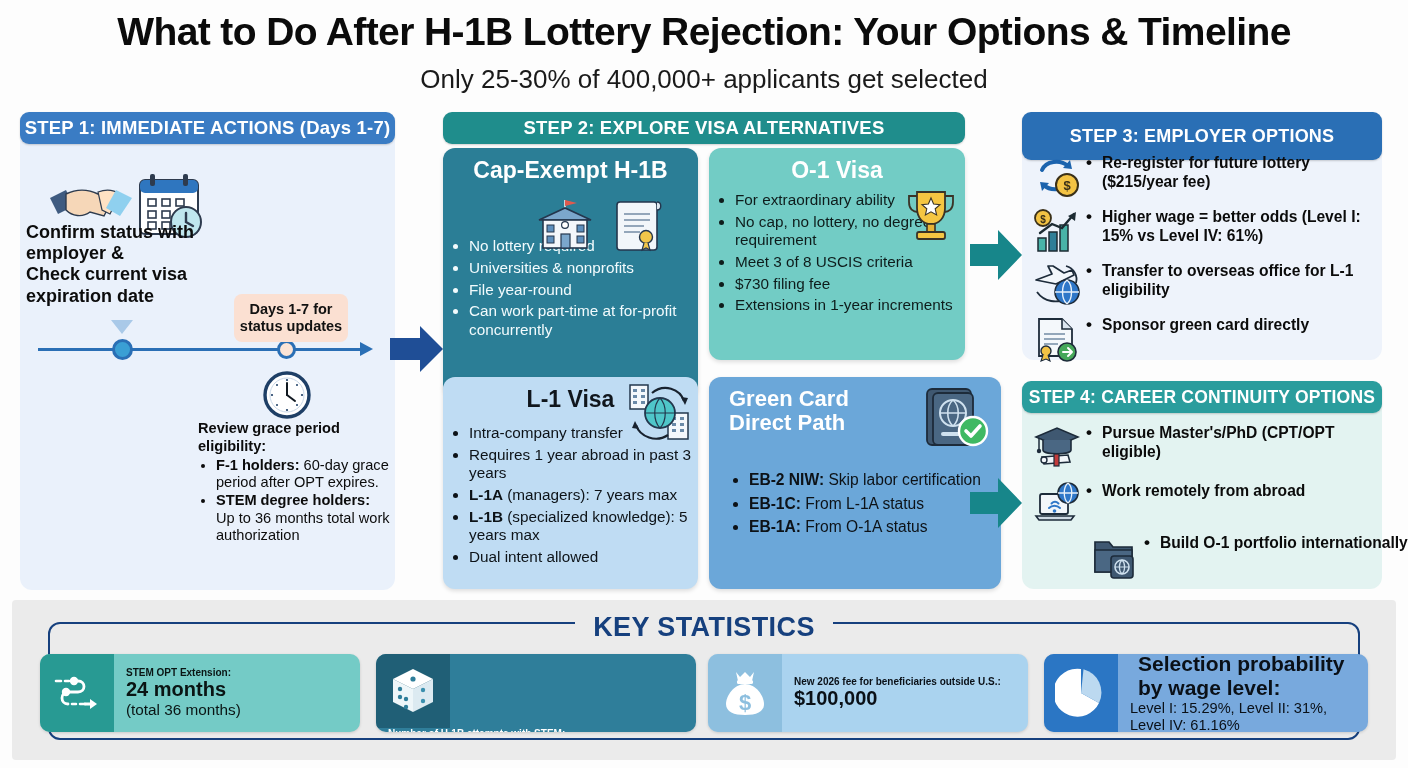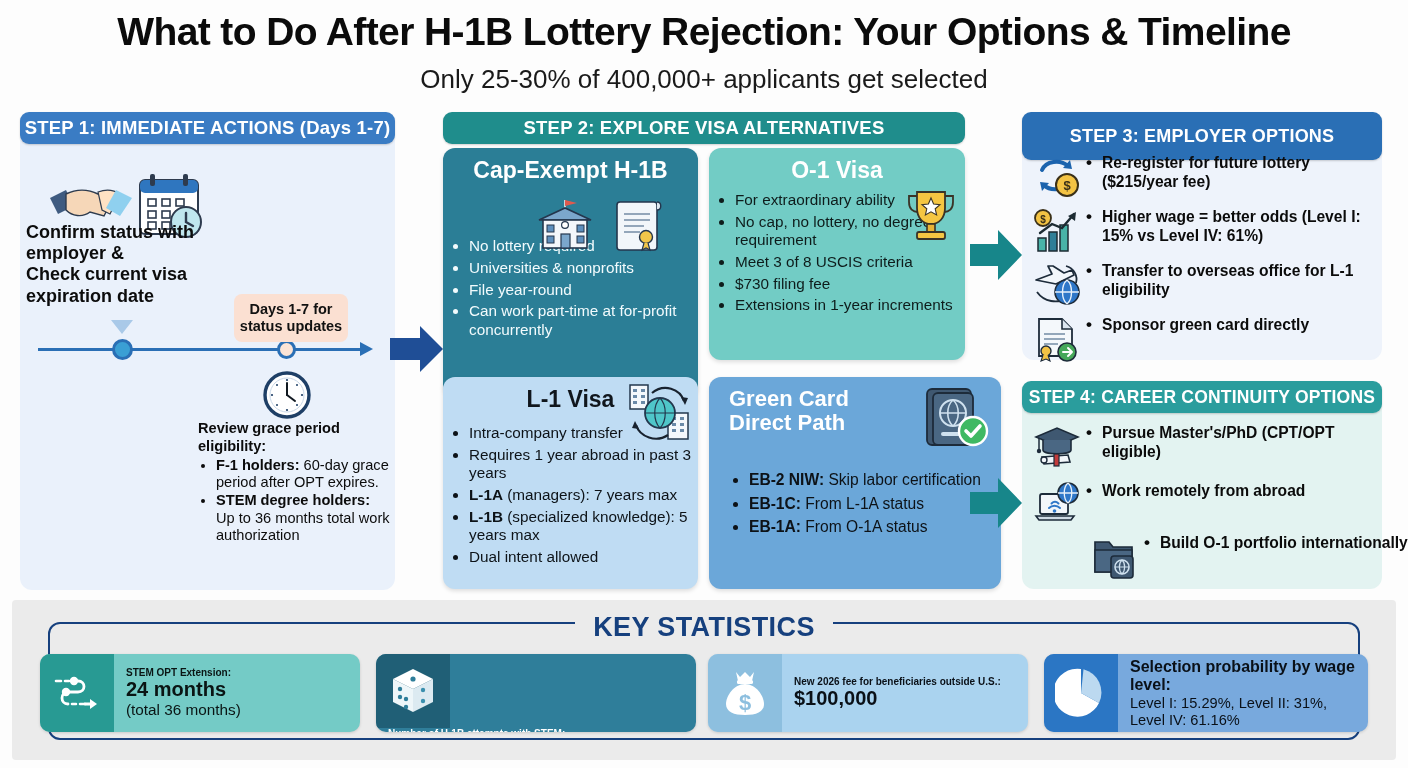--- a/index.html
+++ b/index.html
@@ -141,21 +141,21 @@
   .stat .tx .l3 { font-size:15.3px; line-height:1.16; }
 
   #stat1 { left:40px; width:320px; background:#74cbc6; color:#0a1514; }
   #stat1 .ic { background:#289a93; }
   #stat2 { left:376px; width:320px; background:#2f7e9a; color:#ffffff;flex-direction:column; }
   #stat2 .ic { background:#205f76; }
   #stat3 { left:708px; width:320px; background:#aad3ef; color:#0a1017; }
   #stat3 .ic { background:#8dbfdf; }
   #stat4 { left:1044px; width:324px; background:#78a9dd; color:#0a1017; }
   #stat4 .ic { background:#2b76c4; }
-  #stat4 .tx .l1 { font-size:16px; }
+  #stat4 .tx .l1 { font-size:21px;margin-left:8px; }
   #stat4 .tx .l3 { font-size:14.6px; }
 </style>
 </head>
 <body>
 
 <div class="page">
 
   <div class="title">What to Do After H-1B Lottery Rejection: Your Options &amp; Timeline</div>
   <div class="subtitle">Only 25-30% of 400,000+ applicants get selected</div>
 

